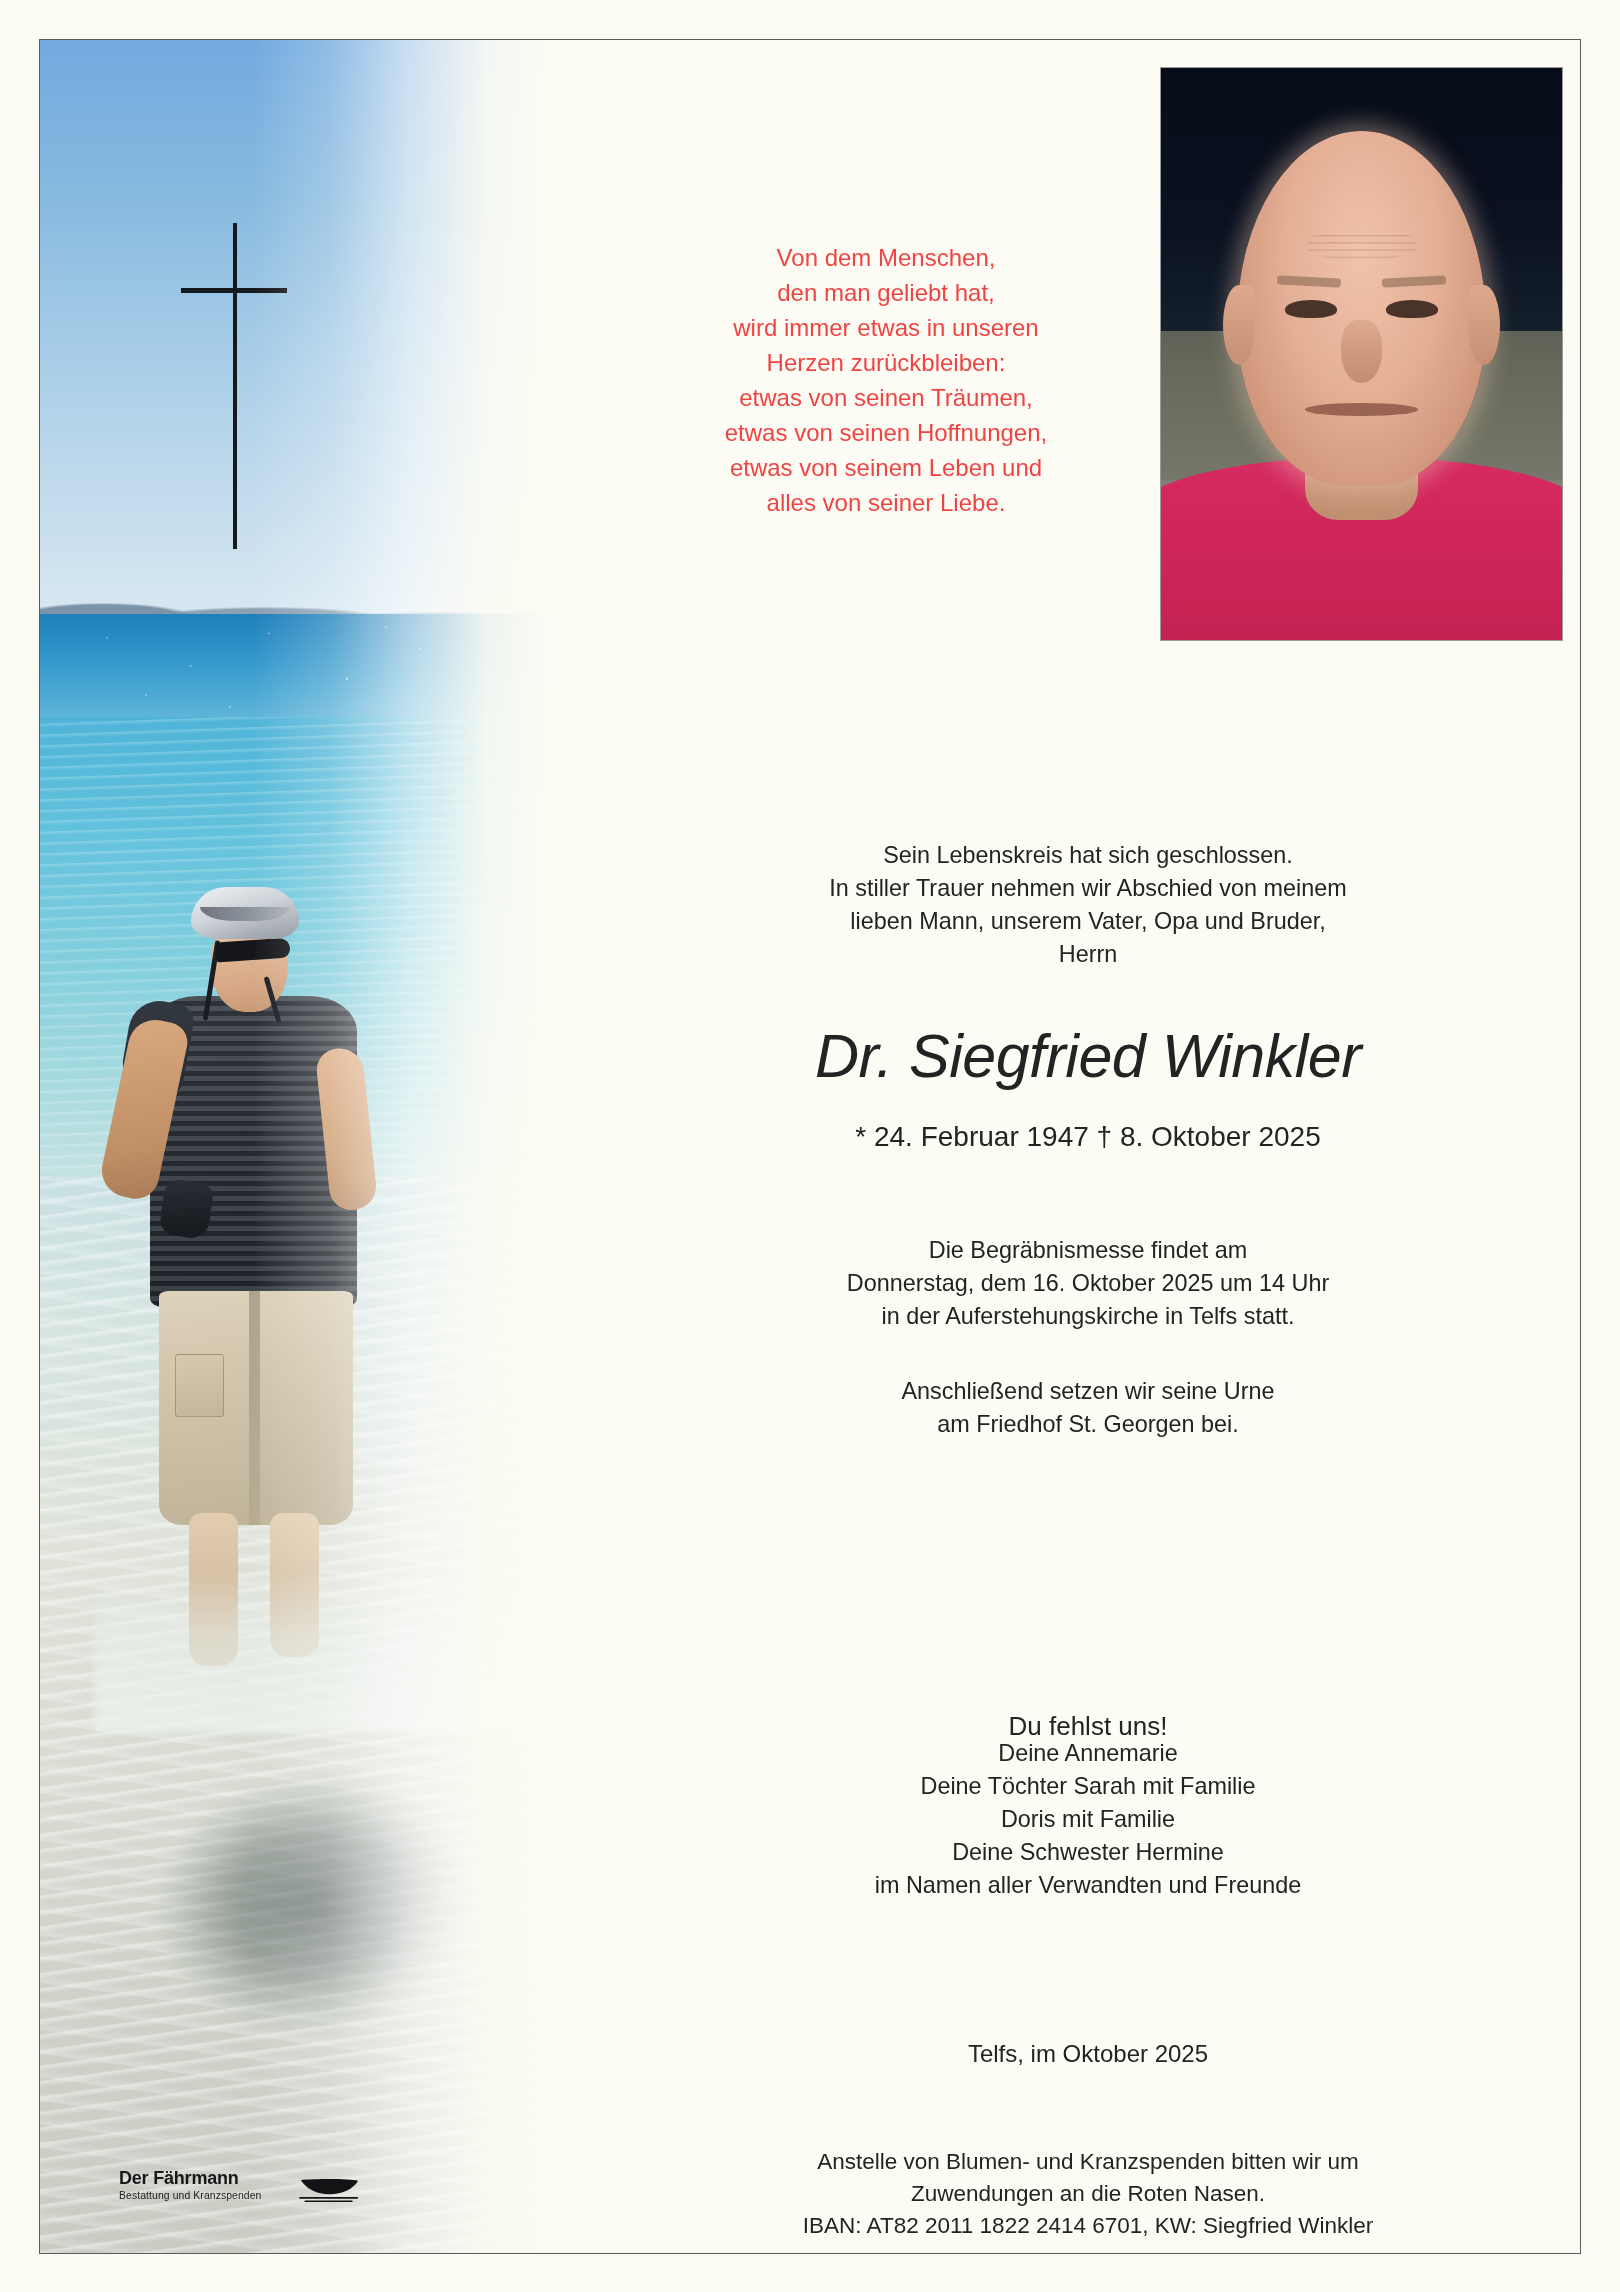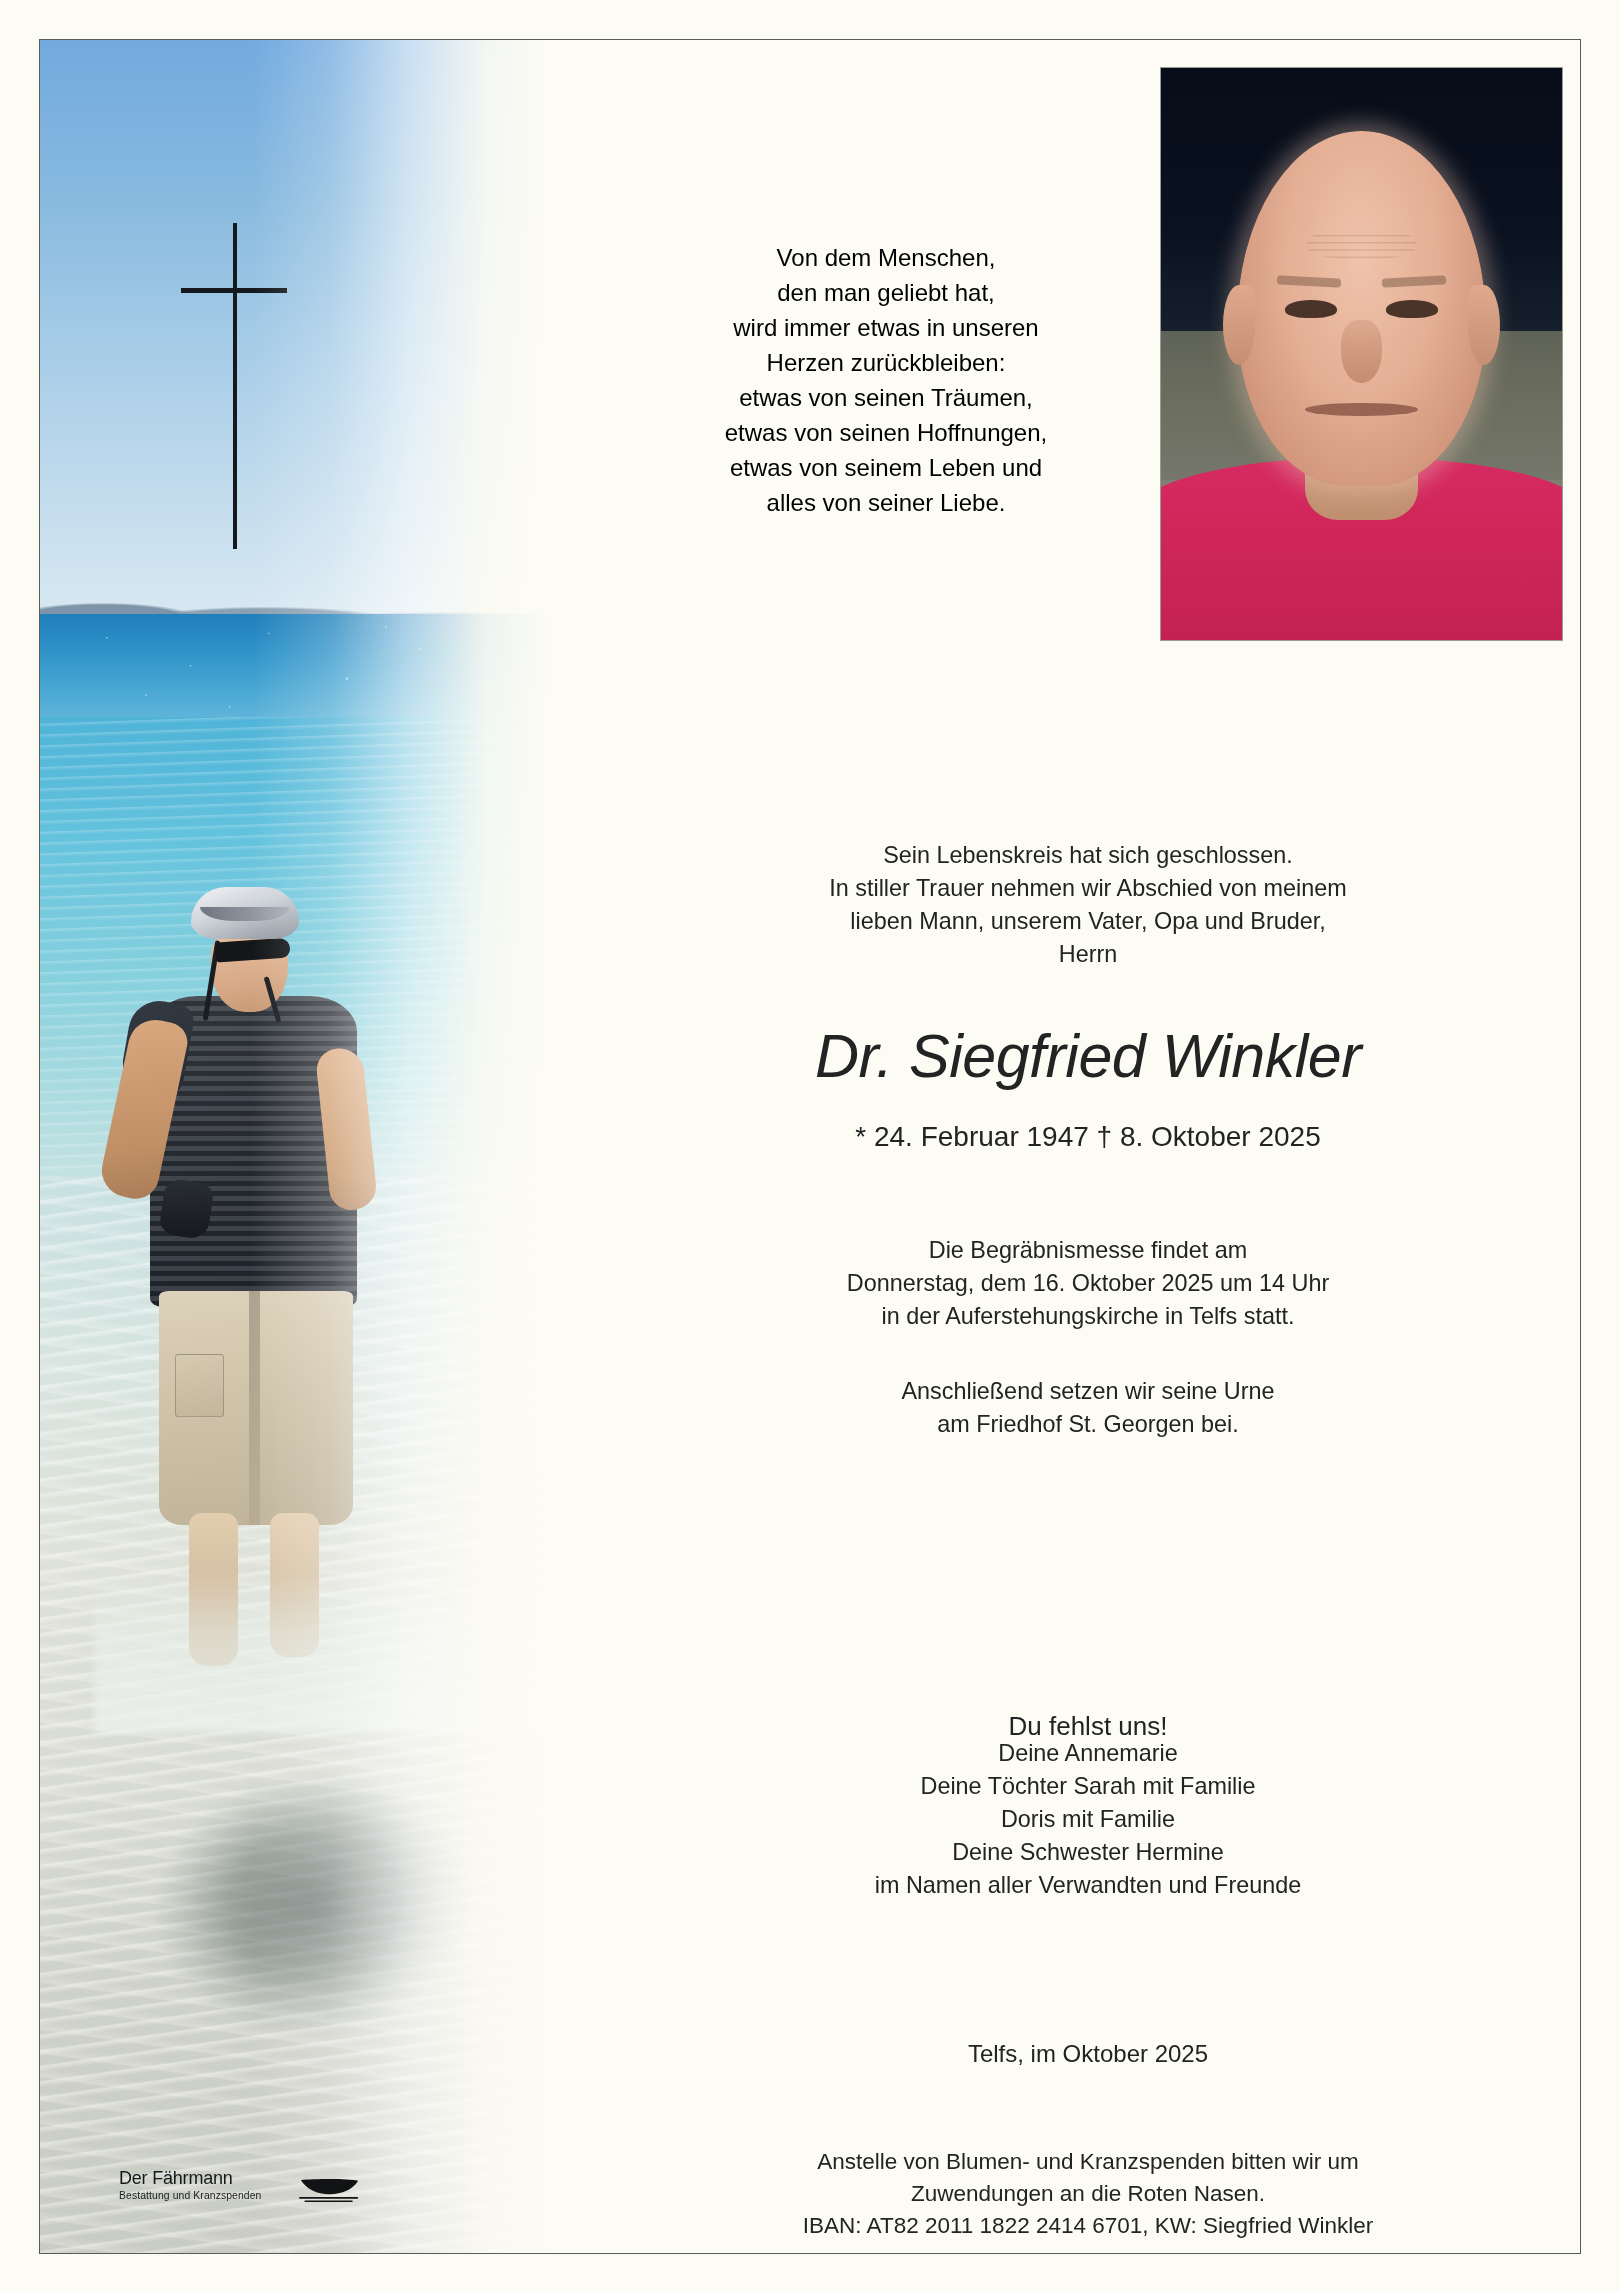--- a/index.html
+++ b/index.html
@@ -285,21 +285,21 @@
   
   #logo {
     position: absolute;
     left: 79px;
     bottom: 32px;
     width: 234px;
     height: 52px;
   }
   #logo .logo-title {
     font-size: 18px;
-    font-weight: normal;
+    font-weight: bold;
     letter-spacing: -0.2px;
     color: #16181a;
     line-height: 1;
   }
   #logo .logo-sub {
     font-size: 10.4px;
     color: #1b1d1f;
     letter-spacing: 0.1px;
     margin-top: 3.6px;
     line-height: 1;
@@ -323,21 +323,21 @@
 
   
   #poem {
     position: absolute;
     left: 36px;
     top: 200px;
     width: 504px;
     text-align: center;
     font-size: 24px;
     line-height: 35px;
-    color: #000000;
+    color: #ef4444;
     white-space: pre-line;
   }
 
   
   #portrait {
     position: absolute;
     left: 562px;
     top: 27px;
     width: 403px;
     height: 574px;

